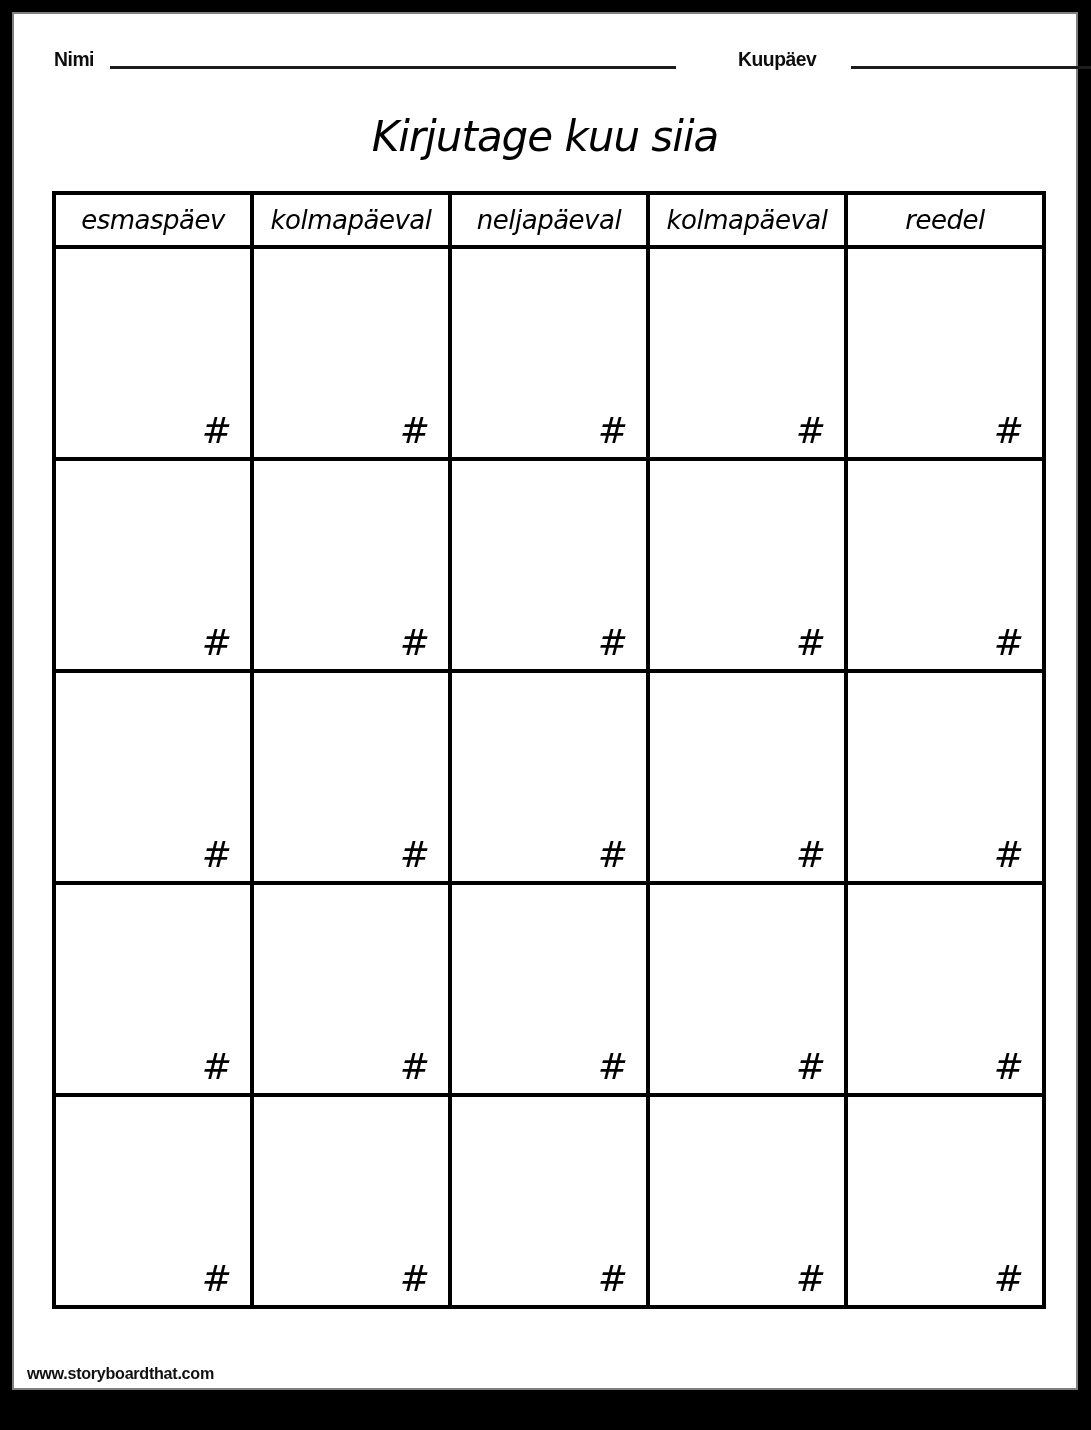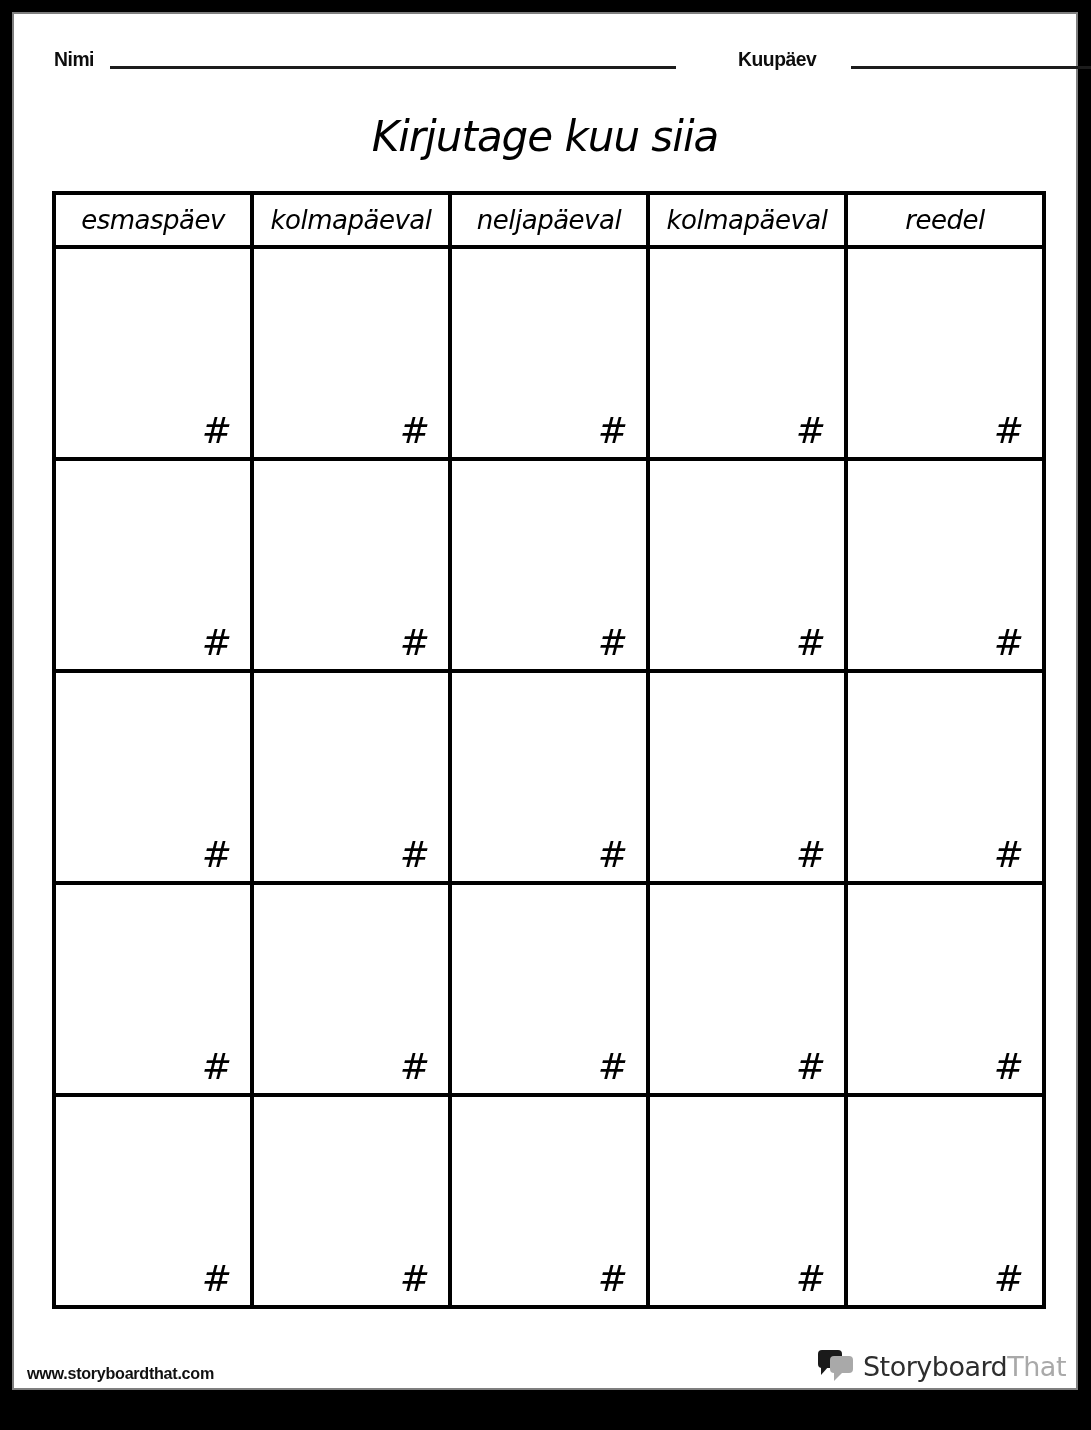--- a/index.html
+++ b/index.html
@@ -192,26 +192,15 @@
               <td><span class="hash">#</span></td>
               <td><span class="hash">#</span></td>
               <td><span class="hash">#</span></td>
             </tr>
           </tbody>
       </table>
     </div>
 
     <div class="footer-url">www.storyboardthat.com</div>
 
-    <div class="brand">
-      <svg width="40" height="36" viewBox="0 0 40 36">
-        <rect x="2" y="2" width="24" height="18" rx="4" fill="#1a1a1a"></rect>
-        <polygon points="5,18 13,18 5,27" fill="#1a1a1a"></polygon>
-        <rect x="14" y="8" width="23" height="17" rx="4" fill="#a9a9a9"></rect>
-        <polygon points="18,24 27,24 18,33" fill="#a9a9a9"></polygon>
-      </svg>
-      <div class="brand-text">
-        <span class="primary">Storyboard</span><span class="secondary">That</span>
-      </div>
-    </div>
 
   </div>
 </div>
 
 </body></html>

